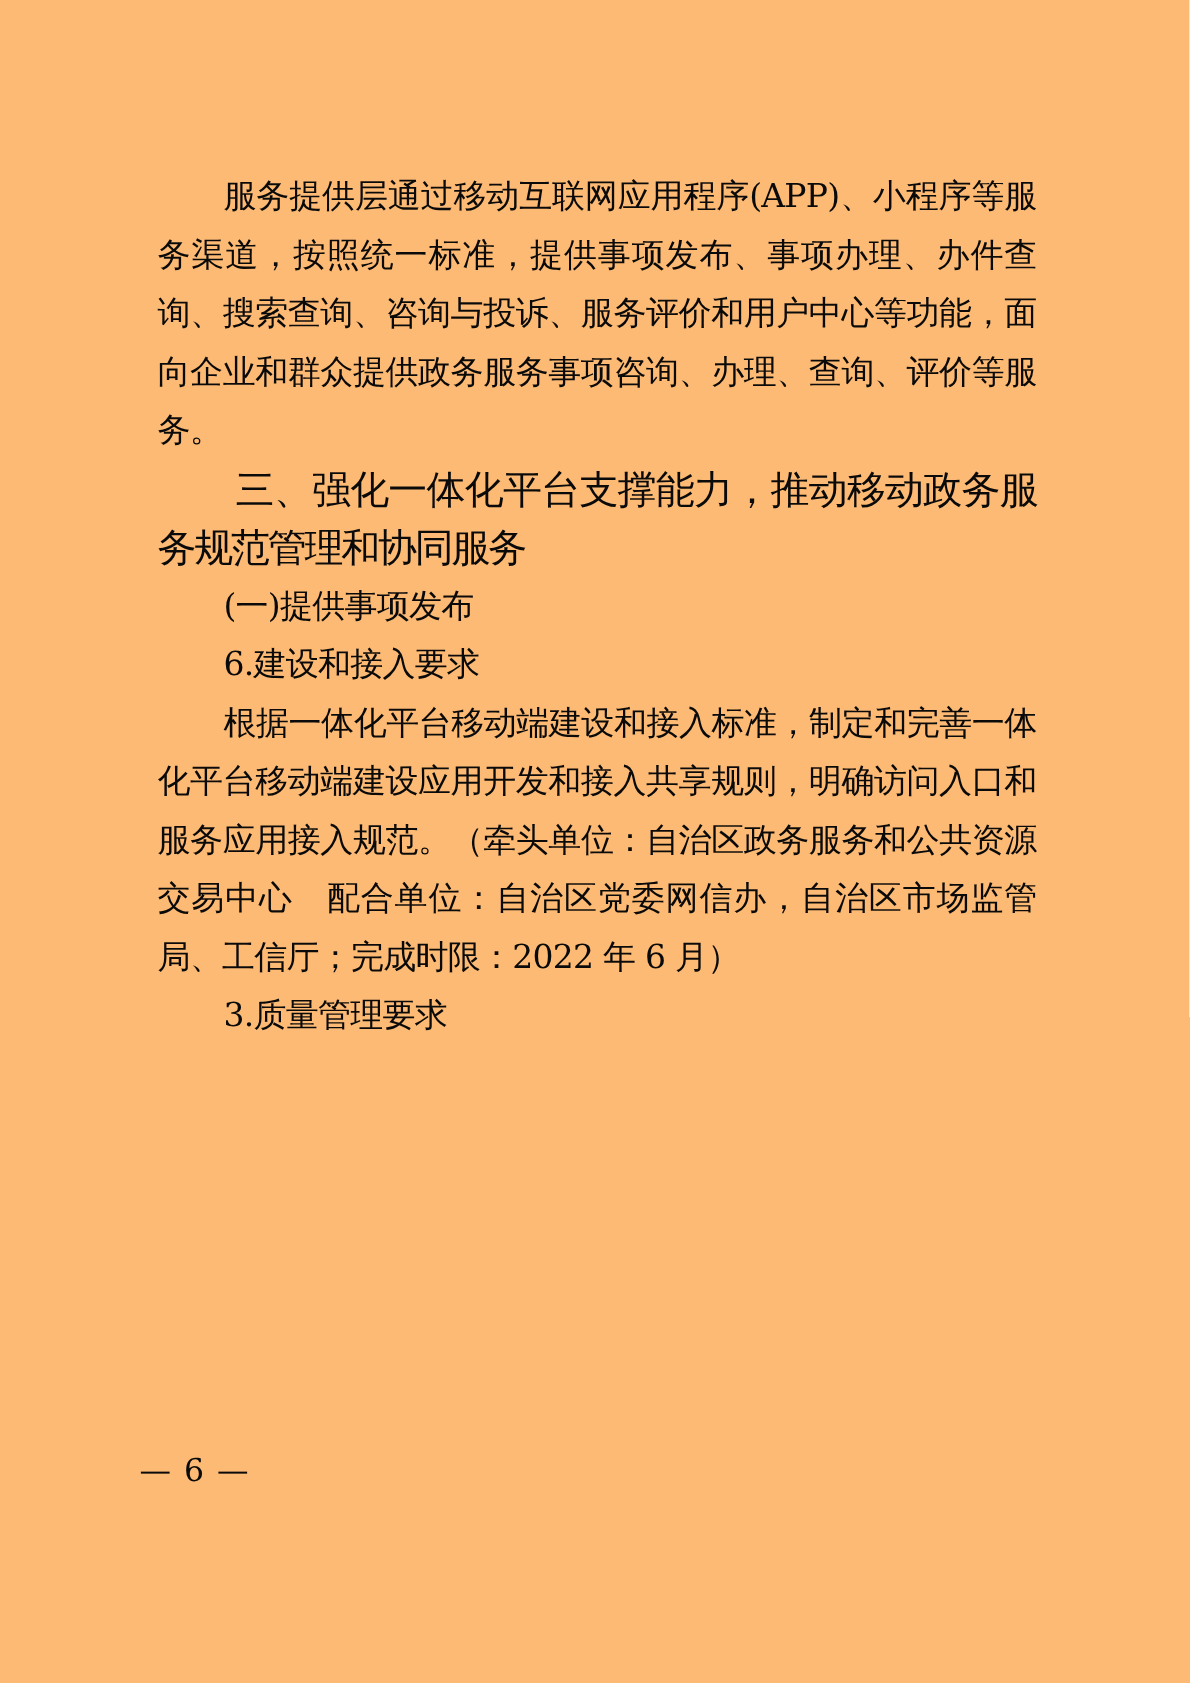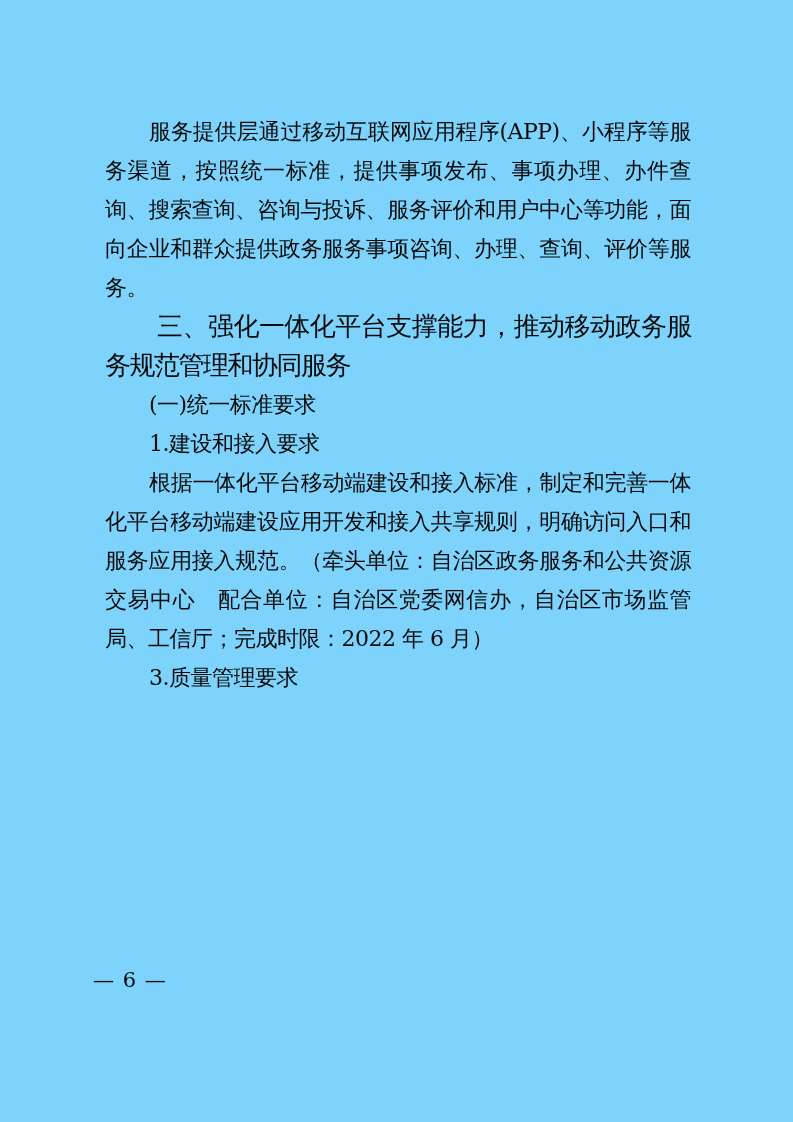--- a/index.html
+++ b/index.html
@@ -5,21 +5,21 @@
   html, body {
     margin: 0;
     padding: 0;
     background: #ffffff;
     font-family: "DejaVu Serif", "Liberation Serif", serif;
   }
   .page {
     position: relative;
     width: 793px;
     height: 1122px;
-    background: #7dd3fc;
+    background: #fdba74;
     overflow: hidden;
     color: #0a0a0a;
   }
   .content {
     position: absolute;
     left: 105px;
     top: 112px;
     width: 586px;
     font-size: 22px;
     line-height: 39px;
@@ -63,23 +63,23 @@
 
 <div class="page">
 
   <div class="content">
 
     <p class="body-para">服务提供层通过移动互联网应用程序(APP)、小程序等服务渠道，按照统一标准，提供事项发布、事项办理、办件查询、搜索查询、咨询与投诉、服务评价和用户中心等功能，面向企业和群众提供政务服务事项咨询、办理、查询、评价等服务。</p>
 
     <h2 class="section-heading">三、强化一体化平台支撑能力，推动移动政务服务规范管理和协同服务</h2>
 
 
-    <p class="subsection-heading">(一)统一标准要求</p>
+    <p class="subsection-heading">(一)提供事项发布</p>
 
-    <p class="item-heading">1.建设和接入要求</p>
+    <p class="item-heading">6.建设和接入要求</p>
 
     <p class="body-para"><span>根据一体化平台移动端建设和接入标准，制定和完善一体化平台移动端建设应用开发和接入共享规则，明确访问入口和服务应用接入规范。</span><span class="kai-note">（</span><span class="kai-note label-bold">牵头单位：</span><span class="kai-note">自治区政务服务和公共资源交易中心</span><span class="kai-note">　</span><span class="kai-note label-bold">配合单位：</span><span class="kai-note">自治区党委网信办，自治区市场监管局、工信厅；</span><span class="kai-note label-bold">完成时限：</span><span class="kai-note">2022 年 6 月</span><span class="kai-note">）</span></p>
 
     <p class="item-heading">3.质量管理要求</p>
 
 
   </div>
 
   <div class="footer-page-number">— 6 —</div>
 

